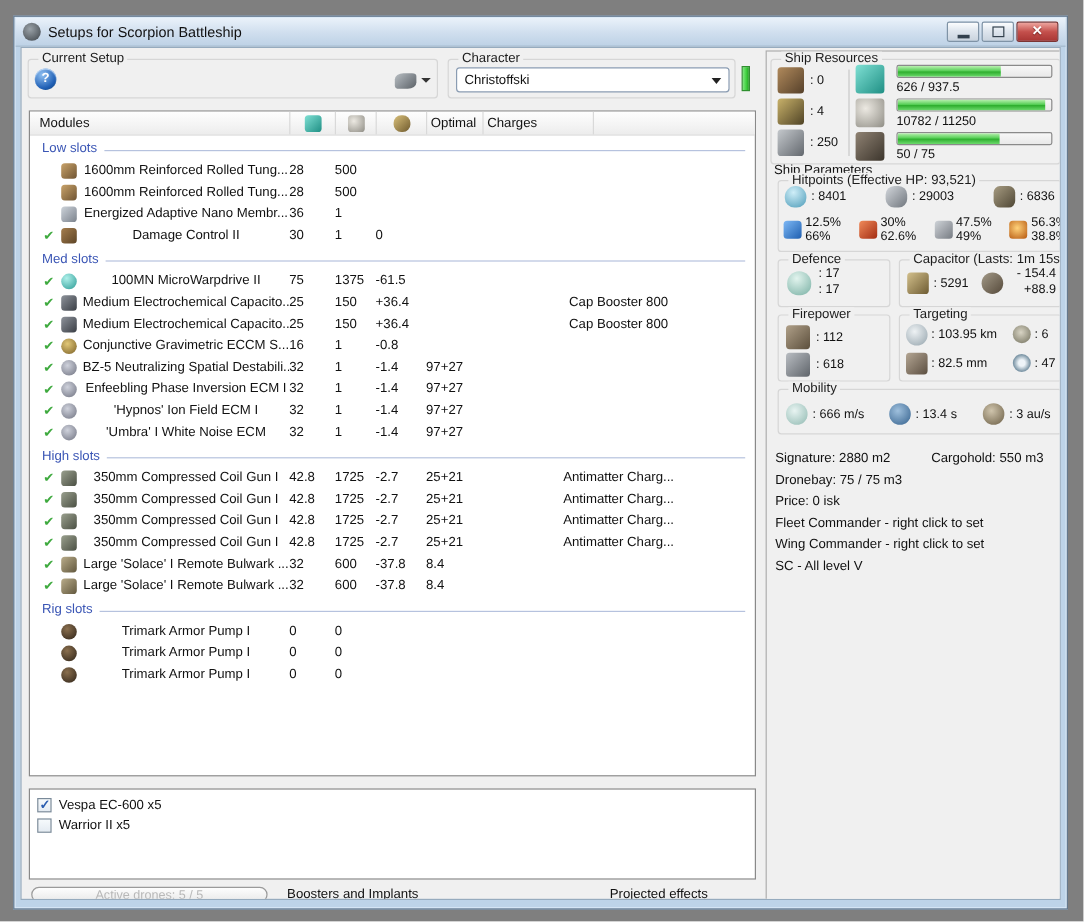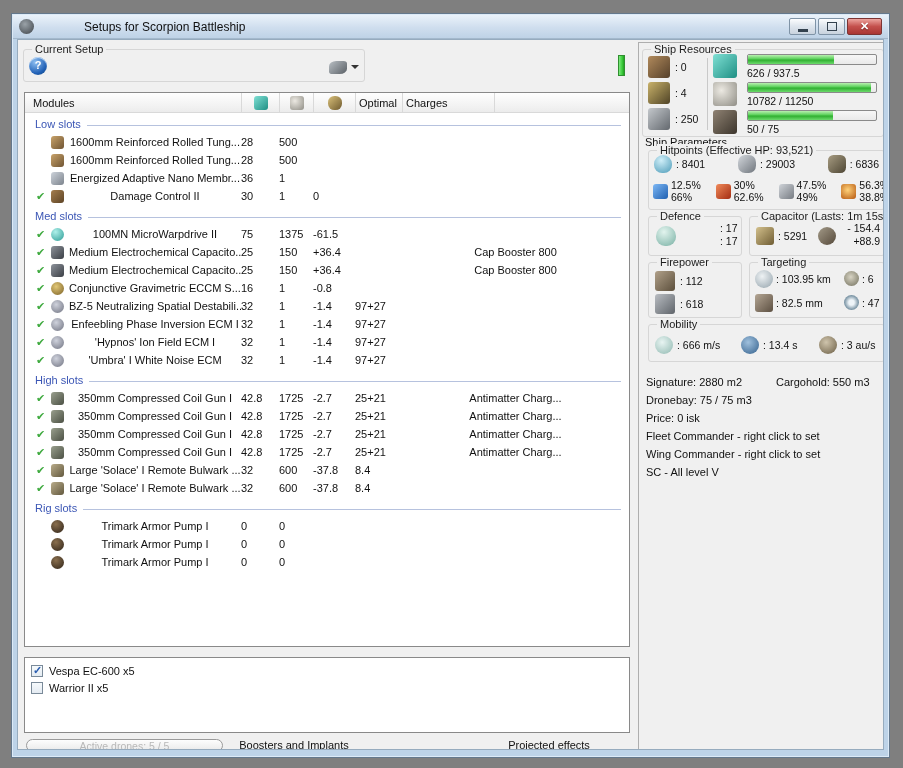--- a/index.html
+++ b/index.html
@@ -4,21 +4,21 @@
 <style>
   *{box-sizing:border-box;margin:0;padding:0;}
   html,body{width:903px;height:768px;}
   body{font-family:"Liberation Sans",sans-serif;font-size:11px;color:#111;}
   .desktop{position:relative;width:903px;height:768px;background:#7f7f7f;overflow:hidden;}
 
   
   .window{position:absolute;left:11px;top:13px;width:879px;height:745px;
     background:#bdd3e8;border:1px solid #64788c;box-shadow:inset 0 0 0 1px #dceaf7;}
   .titlebar{position:absolute;left:1px;top:1px;right:1px;height:24px;display:flex;align-items:center;
-    padding:0 6px;background:linear-gradient(#eaf2fa,#cfdeee 55%,#bed2e6);border-bottom:1px solid #a3b8cc;font-size:12px;gap:44px;}
+    padding:0 6px;background:linear-gradient(#eaf2fa,#cfdeee 55%,#bed2e6);border-bottom:1px solid #a3b8cc;font-size:12px;}
   .titlebar .title{margin-left:6px;color:#101010;}
   .winbtns{margin-left:auto;display:flex;gap:2px;}
   .winbtn{width:27px;height:17px;border:1px solid #7f93a6;border-radius:2px;
     background:linear-gradient(#fcfdfe,#dfe6ee 45%,#c9d3de);display:flex;align-items:center;justify-content:center;position:relative;}
   .winbtn.close{width:35px;background:linear-gradient(#eda49e,var(--close-red) 50%,#a93634);border-color:#7c3433;}
   .glyph-min{width:10px;height:3px;background:#33414e;margin-top:7px;}
   .glyph-max{width:10px;height:9px;border:1px solid #33414e;background:transparent;}
   .glyph-x{color:#fff;font-size:11px;font-weight:bold;text-shadow:0 1px 1px #70201f;line-height:1;}
 
   .client{position:absolute;left:5px;top:25px;right:5px;bottom:7px;background:#f0f0f0;border:1px solid #96abbe;overflow:hidden;}
@@ -185,20 +185,27 @@
         <div class="combo combo-setup">
           <span class="val">RR Scorp</span>
           <span class="combo-arrow"></span>
         </div>
         <div class="toolbtn">
           <span class="icon i-fitting-tool-icon"></span>
           <span class="dd-arrow"></span>
         </div>
       </div>
 
+      <div class="groupbox gb-character">
+        <span class="gb-label">Character</span>
+        <div class="combo combo-char">
+          <span class="val">Christoffski</span>
+          <span class="combo-arrow"></span>
+        </div>
+      </div>
       <div class="charbar"></div>
 
       <div class="modules-panel">
         <div class="mod-header">
           <span class="h-name">Modules</span>
           <span class="hc hicon">
               <span class="icon i-cpu-icon"></span>
             </span>
           <span class="hc hicon">
               <span class="icon i-powergrid-icon"></span>
@@ -591,21 +598,21 @@
                   <span>56.3%</span>
                   <span>38.8%</span>
                 </span>
               </span>
             </div>
         </div>
 
         <div class="groupbox gb-defence">
           <span class="gb-label">Defence</span>
           <span class="icon sz20 i-defence-shield-icon abs" style="left:7px;top:9px;"></span>
-          <span class="stk abs" style="left:33px;top:5px;margin-left:38px;">
+          <span class="stk abs" style="left:33px;top:5px;">
             <span>: 17</span>
             <span>: 17</span>
           </span>
         </div>
 
         <div class="groupbox gb-capacitor">
           <span class="gb-label">Capacitor (Lasts: 1m 15s)</span>
           <span class="icon sz18 i-capacitor-battery-icon abs" style="left:6px;top:10px;"></span>
           <span class="stat-text abs" style="left:28px;top:13px;">: 5291</span>
           <span class="icon sz18 i-cap-delta-icon abs" style="right:48px;top:10px;"></span>

